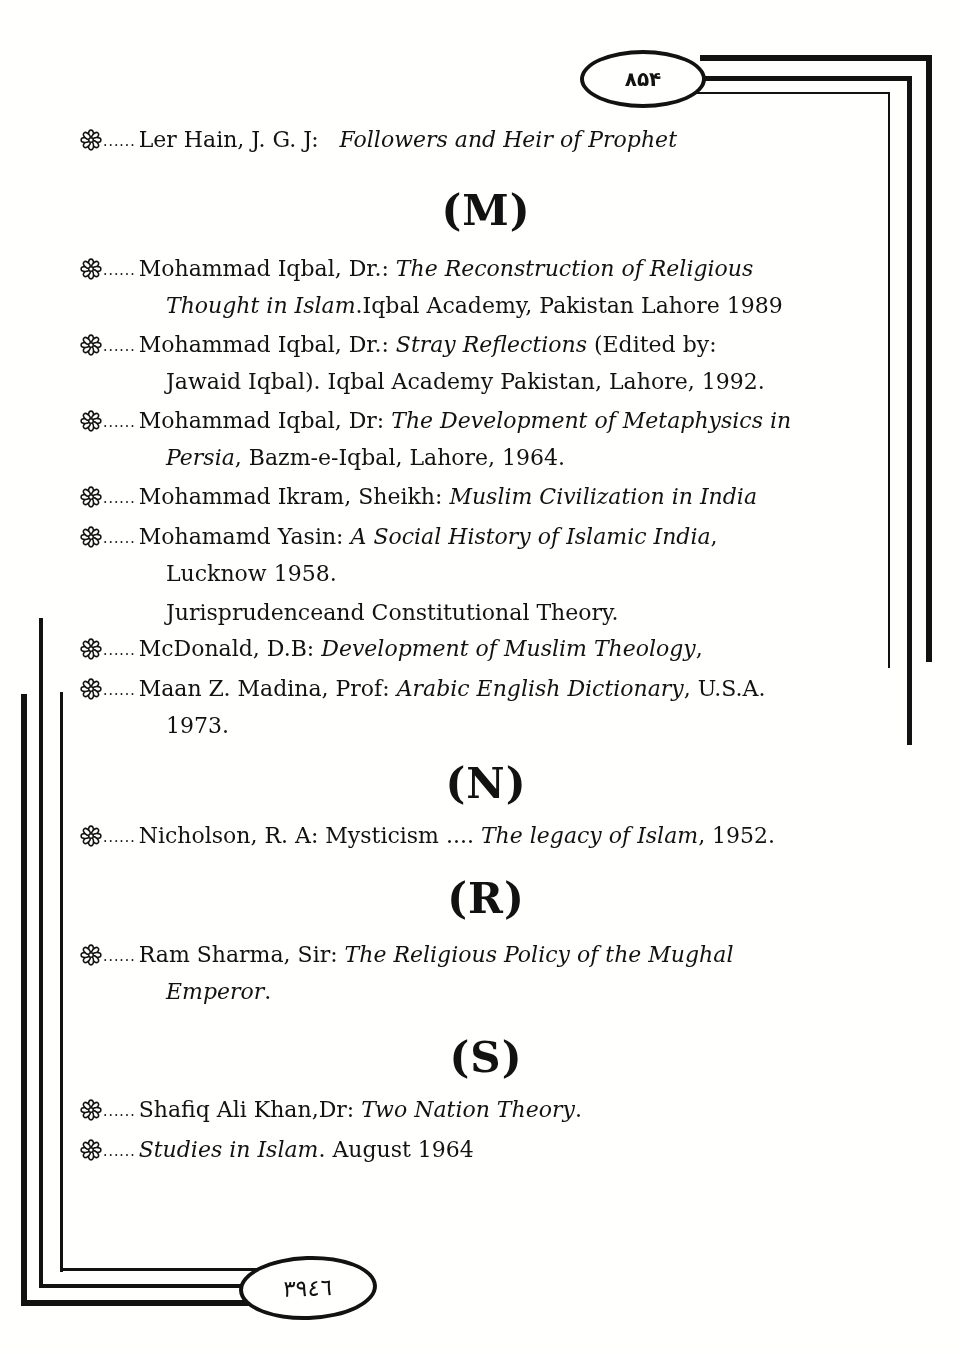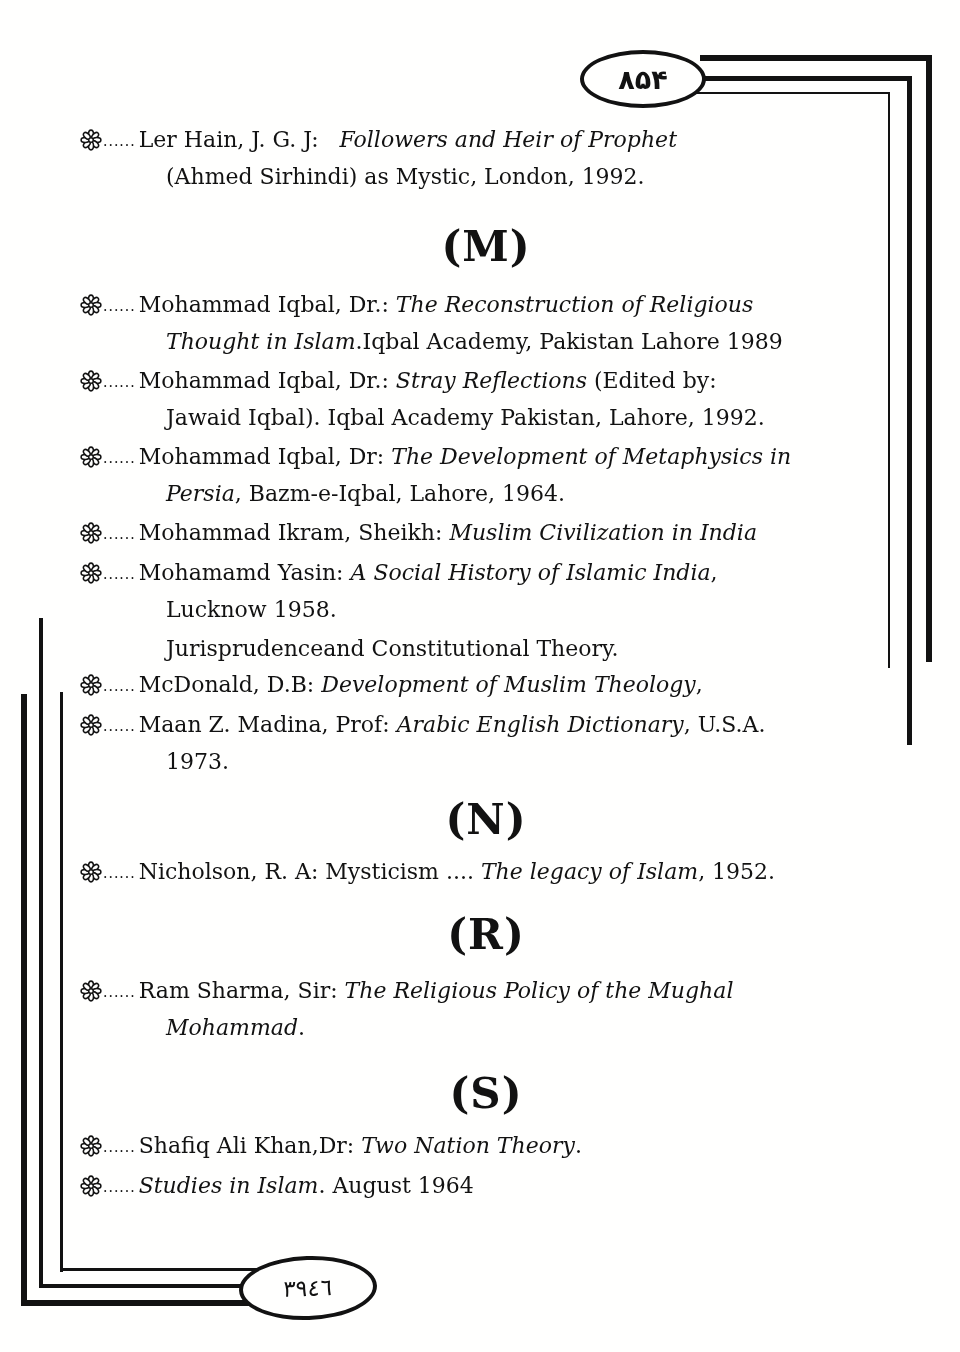--- a/index.html
+++ b/index.html
@@ -23,21 +23,21 @@
   .bl-v-mid   { left:39px;  top:618px;  width:4px;  height:670px; }
   .bl-h-mid   { left:39px;  top:1284px; width:212px; height:4px; }
   .bl-v-inner { left:60px;  top:692px;  width:3px;  height:580px; }
   .bl-h-inner { left:60px;  top:1268px; width:214px; height:3px; }
   
   .oval {
     position:absolute; background:#fffffe; border:4px solid #121212;
     border-radius:50%; display:flex; align-items:center; justify-content:center;
     z-index:5; font-family:"DejaVu Sans",sans-serif;
   }
-  .oval-top    { left:580px; top:50px;   width:118px; height:50px; font-size:27px; font-weight:bold; }
+  .oval-top    { left:580px; top:50px;   width:118px; height:50px; font-size:20px; font-weight:bold; }
   .oval-bottom { left:239px; top:1256px; width:130px; height:56px; font-size:23px; transform:rotate(-2deg); }
   .oval-bottom span { transform:skewX(-6deg); display:inline-block; }
   
   .content { position:absolute; left:80px; top:122px; width:812px; z-index:2; }
   .section-heading {
     text-align:center; font-size:42px; line-height:52px; font-weight:bold;
     letter-spacing:1px;
   }
   .entry { margin-bottom:3px; font-size:22px; }
   .line { line-height:36px; min-height:36px; }
@@ -87,21 +87,20 @@
         <ellipse cx="12" cy="5.6" rx="2.7" ry="4.4" transform="rotate(45 12 12)"></ellipse>
         <ellipse cx="12" cy="5.6" rx="2.7" ry="4.4" transform="rotate(90 12 12)"></ellipse>
         <ellipse cx="12" cy="5.6" rx="2.7" ry="4.4" transform="rotate(135 12 12)"></ellipse>
         <ellipse cx="12" cy="5.6" rx="2.7" ry="4.4" transform="rotate(180 12 12)"></ellipse>
         <ellipse cx="12" cy="5.6" rx="2.7" ry="4.4" transform="rotate(225 12 12)"></ellipse>
         <ellipse cx="12" cy="5.6" rx="2.7" ry="4.4" transform="rotate(270 12 12)"></ellipse>
         <ellipse cx="12" cy="5.6" rx="2.7" ry="4.4" transform="rotate(315 12 12)"></ellipse>
       </g>
       <circle cx="12" cy="12" r="2.4" fill="#fffffe" stroke="#121212" stroke-width="1.4"></circle>
     </svg><span class="dots">......</span><span class="rm">Ler Hain, J. G. J:&nbsp;&nbsp; </span><span class="it">Followers and Heir of Prophet</span></div>
-        <div class="line cont"><span class="rm">(Ahmed Sirhindi) as Mystic, London, 1992.</span></div>
       </div>
       <div class="section-heading" style="margin: 26px 0px 14px;">(M)</div>
       <div class="entry">
         <div class="line"><svg class="bullet" viewBox="0 0 24 24">
       <g stroke="#121212" stroke-width="1.7" fill="#fffffe">
         <ellipse cx="12" cy="5.6" rx="2.7" ry="4.4"></ellipse>
         <ellipse cx="12" cy="5.6" rx="2.7" ry="4.4" transform="rotate(45 12 12)"></ellipse>
         <ellipse cx="12" cy="5.6" rx="2.7" ry="4.4" transform="rotate(90 12 12)"></ellipse>
         <ellipse cx="12" cy="5.6" rx="2.7" ry="4.4" transform="rotate(135 12 12)"></ellipse>
         <ellipse cx="12" cy="5.6" rx="2.7" ry="4.4" transform="rotate(180 12 12)"></ellipse>
@@ -232,21 +231,21 @@
         <ellipse cx="12" cy="5.6" rx="2.7" ry="4.4" transform="rotate(45 12 12)"></ellipse>
         <ellipse cx="12" cy="5.6" rx="2.7" ry="4.4" transform="rotate(90 12 12)"></ellipse>
         <ellipse cx="12" cy="5.6" rx="2.7" ry="4.4" transform="rotate(135 12 12)"></ellipse>
         <ellipse cx="12" cy="5.6" rx="2.7" ry="4.4" transform="rotate(180 12 12)"></ellipse>
         <ellipse cx="12" cy="5.6" rx="2.7" ry="4.4" transform="rotate(225 12 12)"></ellipse>
         <ellipse cx="12" cy="5.6" rx="2.7" ry="4.4" transform="rotate(270 12 12)"></ellipse>
         <ellipse cx="12" cy="5.6" rx="2.7" ry="4.4" transform="rotate(315 12 12)"></ellipse>
       </g>
       <circle cx="12" cy="12" r="2.4" fill="#fffffe" stroke="#121212" stroke-width="1.4"></circle>
     </svg><span class="dots">......</span><span class="rm">Ram Sharma, Sir: </span><span class="it">The Religious Policy of the Mughal</span></div>
-        <div class="line cont"><span class="it">Mohammad</span><span class="rm">.</span></div>
+        <div class="line cont"><span class="it">Emperor</span><span class="rm">.</span></div>
       </div>
       <div class="section-heading" style="margin: 22px 0px 8px;">(S)</div>
       <div class="entry">
         <div class="line"><svg class="bullet" viewBox="0 0 24 24">
       <g stroke="#121212" stroke-width="1.7" fill="#fffffe">
         <ellipse cx="12" cy="5.6" rx="2.7" ry="4.4"></ellipse>
         <ellipse cx="12" cy="5.6" rx="2.7" ry="4.4" transform="rotate(45 12 12)"></ellipse>
         <ellipse cx="12" cy="5.6" rx="2.7" ry="4.4" transform="rotate(90 12 12)"></ellipse>
         <ellipse cx="12" cy="5.6" rx="2.7" ry="4.4" transform="rotate(135 12 12)"></ellipse>
         <ellipse cx="12" cy="5.6" rx="2.7" ry="4.4" transform="rotate(180 12 12)"></ellipse>

